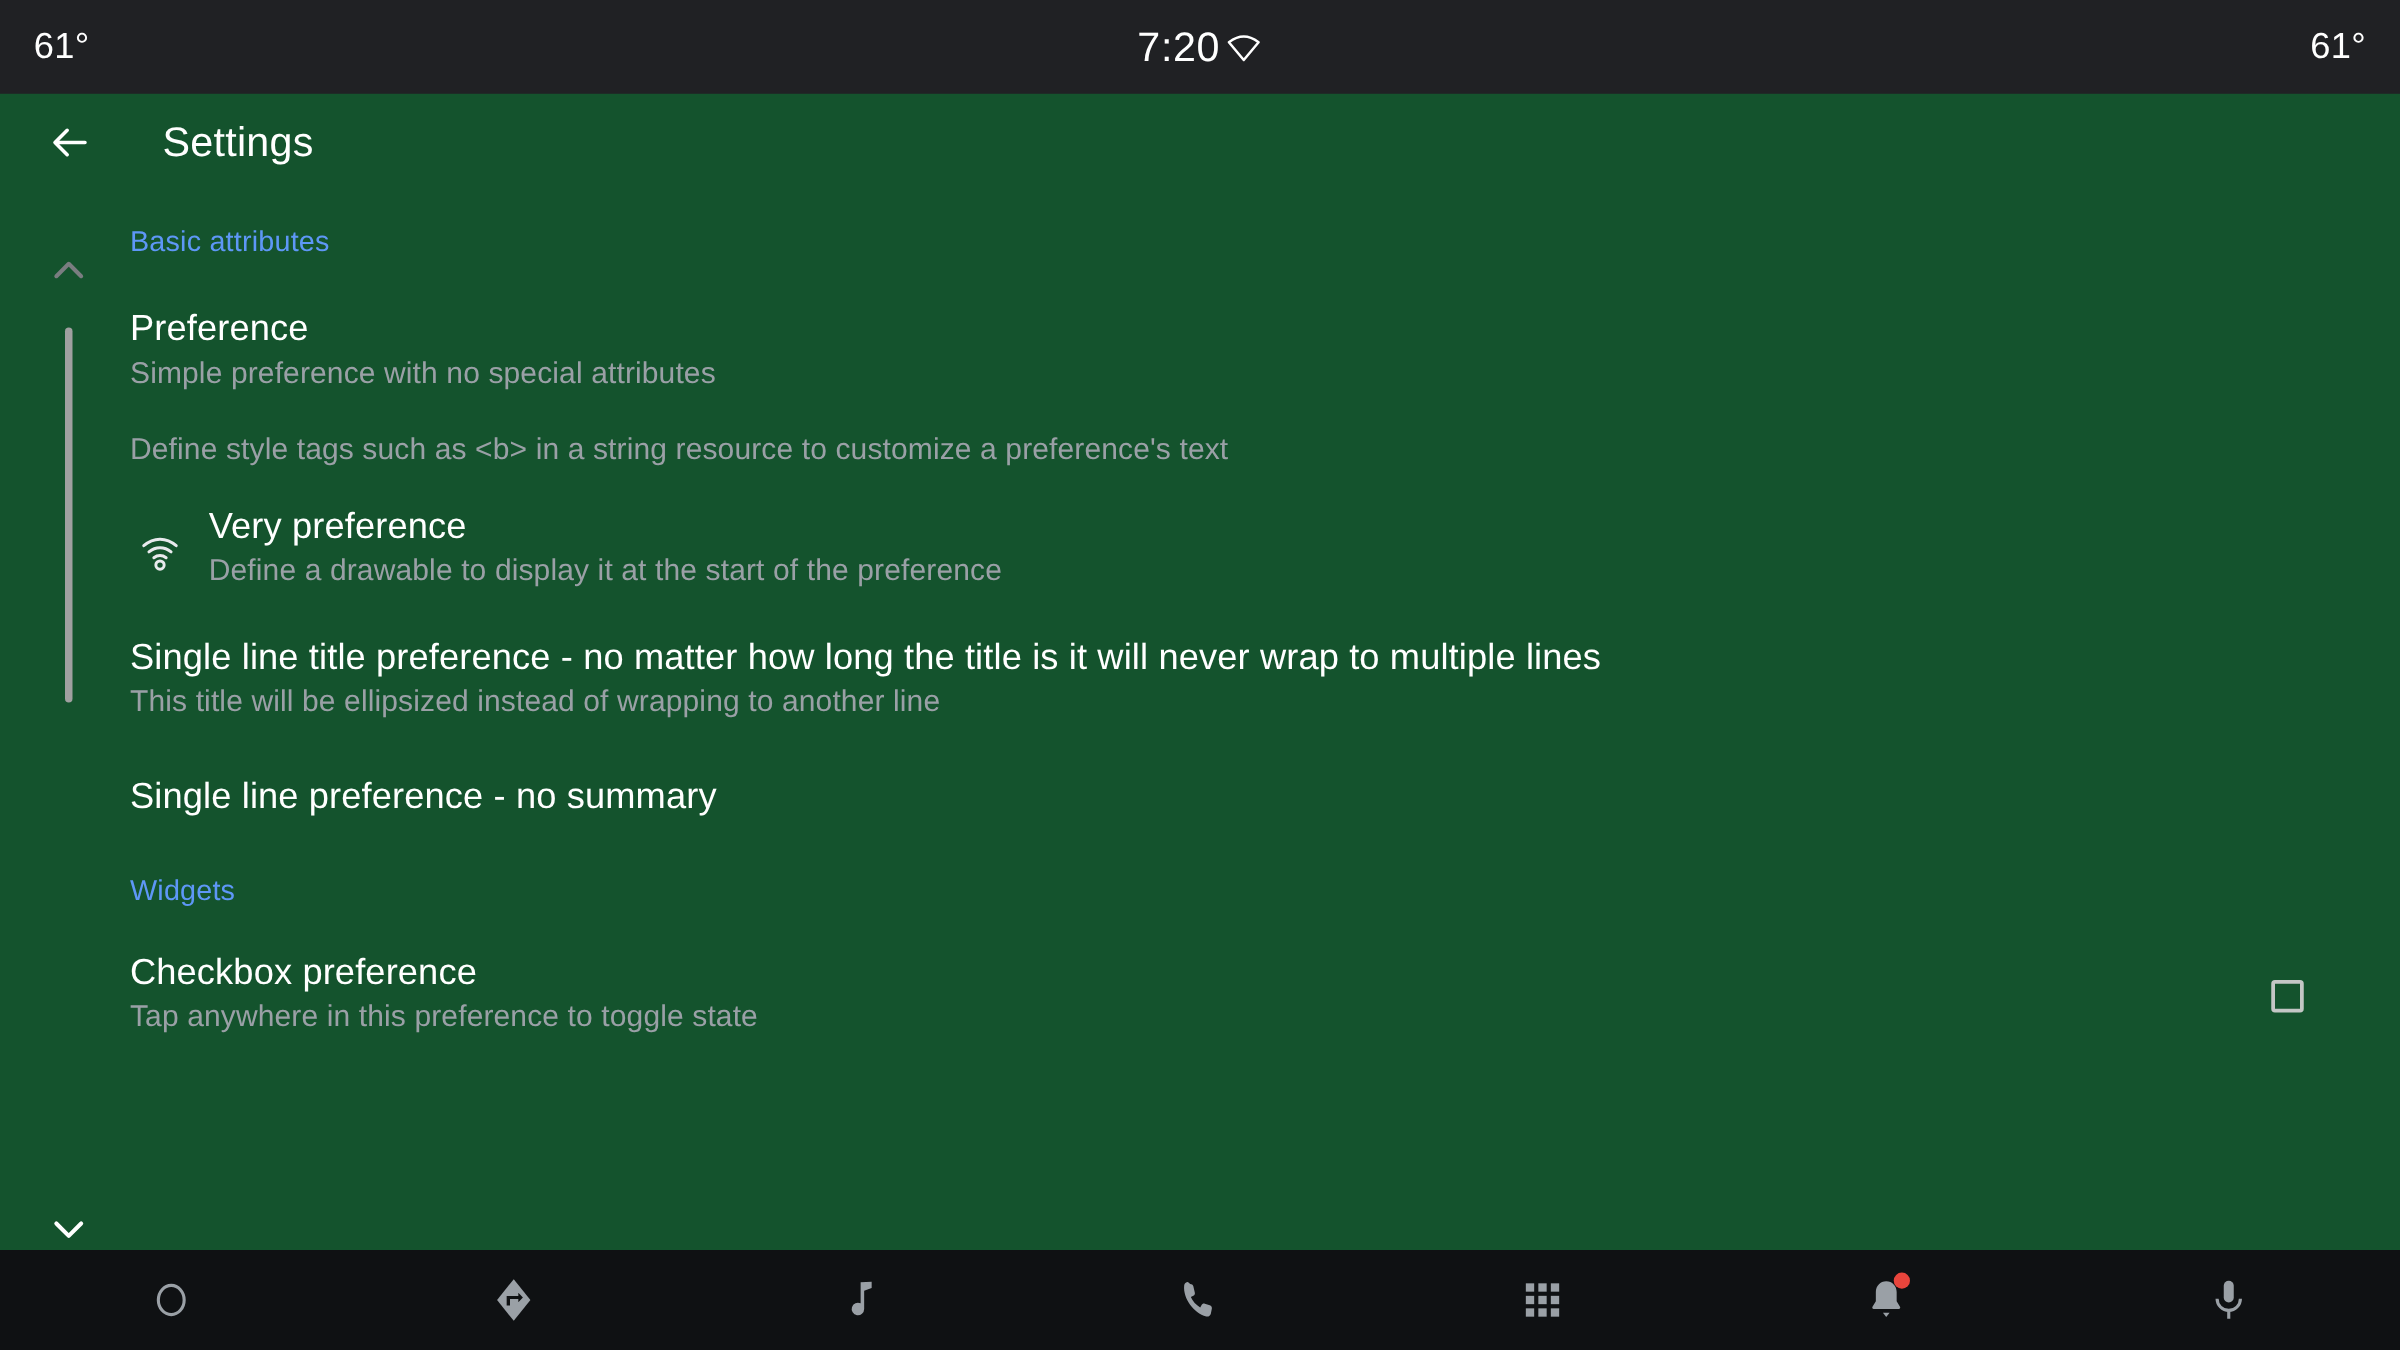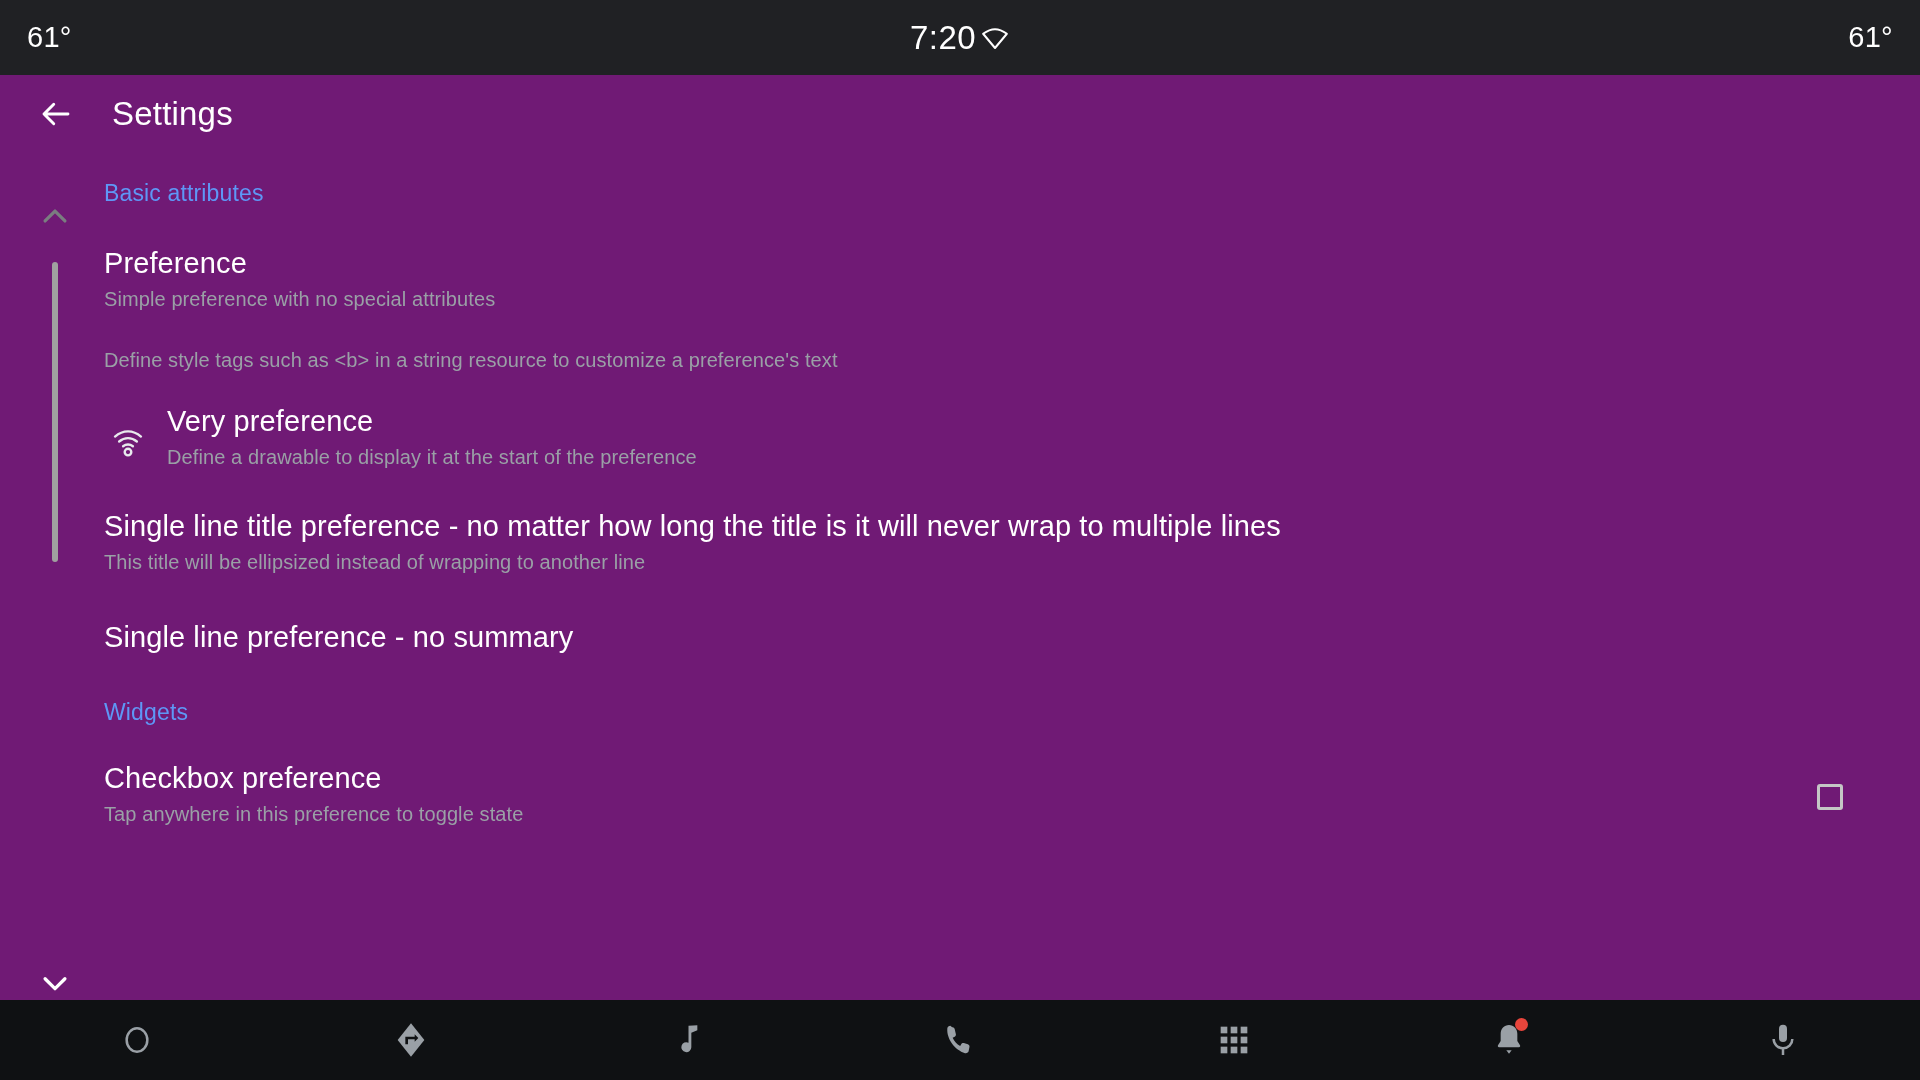--- a/index.html
+++ b/index.html
@@ -2,21 +2,21 @@
 <html><head>
 <meta charset="utf-8">
 <style>
   * { box-sizing: border-box; margin: 0; padding: 0; }
   html, body {
     width: 1920px; height: 1080px;
     background: #000000;
     font-family: "Liberation Sans", sans-serif;
     overflow: hidden;
   }
-  #root { position: relative; width: 1920px; height: 1080px; background: #701a75; }
+  #root { position: relative; width: 1920px; height: 1080px; background: #14532d; }
 
   
   .status-bar {
     position: absolute; top: 0; left: 0;
     width: 1920px; height: 75px;
     background: #202124;
     display: flex; align-items: center;
   }
   .status-temp {
     color: #ffffff; font-size: 29px; font-weight: 400;
@@ -40,21 +40,21 @@
     display: flex; align-items: center;
   }
   .back-btn {
     width: 60px; height: 60px; margin-left: 26px;
     display: flex; align-items: center; justify-content: center;
     cursor: pointer;
   }
   .back-icon { width: 36px; height: 36px; display: block; }
   .toolbar-title {
     color: #ffffff; font-size: 33px; font-weight: 400;
-    margin-left: 26px; letter-spacing: .2px;
+    margin-left: 44px; letter-spacing: .2px;
   }
 
   
   .scroll-rail {
     position: absolute; left: 0; top: 180px;
     width: 108px; height: 820px;
   }
   .rail-chevron {
     position: absolute; left: 34px; width: 42px; height: 42px;
     display: flex; align-items: center; justify-content: center;
@@ -105,21 +105,21 @@
     color: #ffffff; font-size: 29px; font-weight: 400;
     line-height: 36px; letter-spacing: .1px;
   }
   .pref-title.single-line {
     white-space: nowrap; overflow: hidden; text-overflow: ellipsis;
   }
   .pref-title b { font-weight: 700; }
   .pref-title i { font-style: italic; }
   .pref-title u { text-decoration: underline; }
   .pref-summary {
-    color: #9aa0a6; font-size: 20px; font-weight: 400;
+    color: #9aa0a6; font-size: 24px; font-weight: 400;
     line-height: 30px; margin-top: 3px; letter-spacing: .1px;
   }
   .pref-widget {
     width: 60px; min-width: 60px; height: 60px;
     display: flex; align-items: center; justify-content: center;
     margin-left: 20px; margin-top: 4px;
   }
   .checkbox {
     width: 26px; height: 26px;
     border: 3px solid #c4c7c5; border-radius: 3px;

